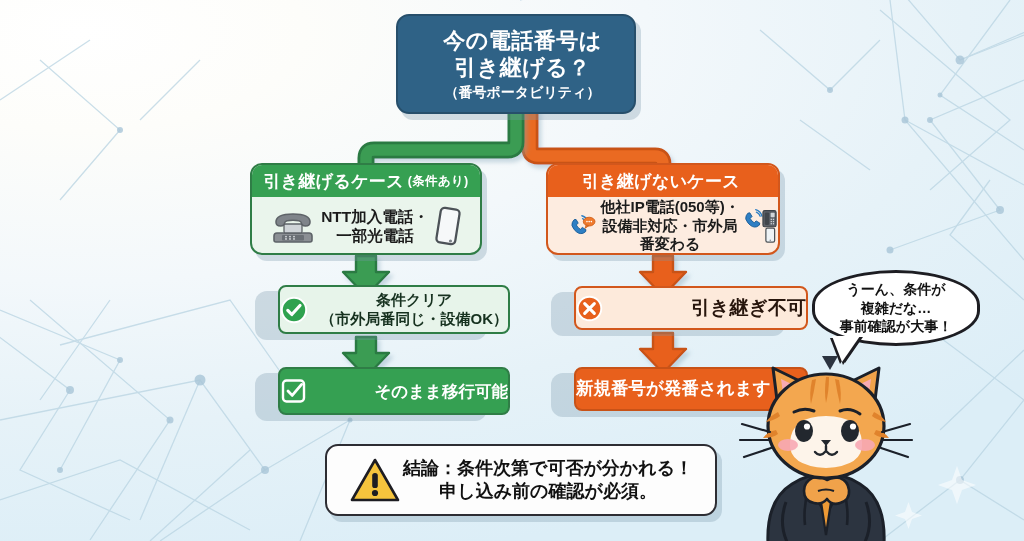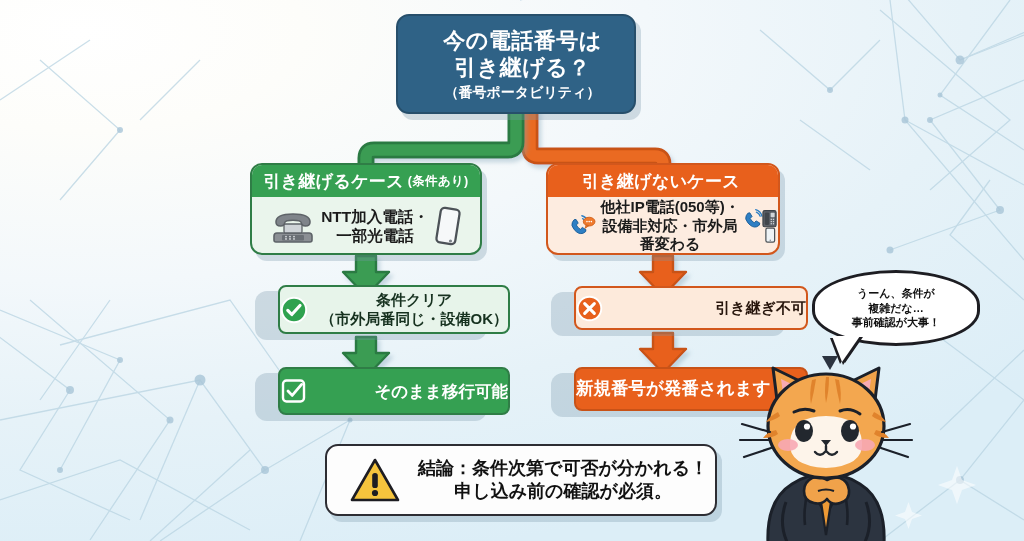--- a/index.html
+++ b/index.html
@@ -55,39 +55,39 @@
   .case-right .cap{background:#e8601c;}
   .case-right .body{height:58px;color:#1b1b1b;font-size:15px;gap:3px;padding-left:20px;}
 
   
   .pill{border-radius:8px;box-sizing:border-box;display:flex;align-items:center;
     justify-content:space-between;gap:9px;font-weight:bold;text-align:center;line-height:1.25;margin-left:28px;}
 
   .res-left{left:250px;top:285px;width:232px;height:49px;
     background:#e7f4ea;border:2.5px solid #2f7d46;color:#16311f;font-size:15px;}
   .res-right{left:546px;top:286px;width:234px;height:44px;
-    background:#fdeadb;border:2.5px solid #d2571c;color:#27150c;font-size:15px;}
+    background:#fdeadb;border:2.5px solid #d2571c;color:#27150c;font-size:19px;}
 
   .fin-left{left:250px;top:367px;width:232px;height:48px;
     background:#35a052;border:2.5px solid #2f7d46;color:#fff;font-size:16.5px;}
   .fin-right{left:546px;top:367px;width:234px;height:44px;
     background:#e8601c;border:2.5px solid #c85217;color:#fff;font-size:17.5px;}
 
   
   .concl{left:325px;top:444px;width:392px;height:72px;
     background:#fdfdfd;border:2.5px solid #2d2d33;border-radius:13px;
-    display:flex;align-items:center;justify-content:flex-start;gap:17px;
+    display:flex;align-items:center;justify-content:flex-start;gap:2px;
     padding-left:22px;box-sizing:border-box;color:#111;font-weight:bold;
     font-size:18px;line-height:1.3;text-align:center;}
 
   
   .bubble{left:812px;top:270px;width:168px;height:76px;
     background:#fff;border:3px solid #1d1d22;border-radius:50%/46%;
     display:flex;align-items:center;justify-content:center;
-    color:#111;font-weight:bold;font-size:11px;line-height:1.33;text-align:center;}
+    color:#111;font-weight:bold;font-size:14px;line-height:1.33;text-align:center;}
   .bubble-tail{position:absolute;left:832px;top:336px;width:0;height:0;
     border-left:10px solid transparent;border-right:18px solid transparent;
     border-top:26px solid #fff;filter:drop-shadow(-2px 2px 0 #1d1d22) drop-shadow(3px 1px 0 #1d1d22);}
 
   .mascot{position:absolute;left:726px;top:352px;width:200px;height:192px;}
 </style>
 </head>
 <body>
 
 <div id="stage">

